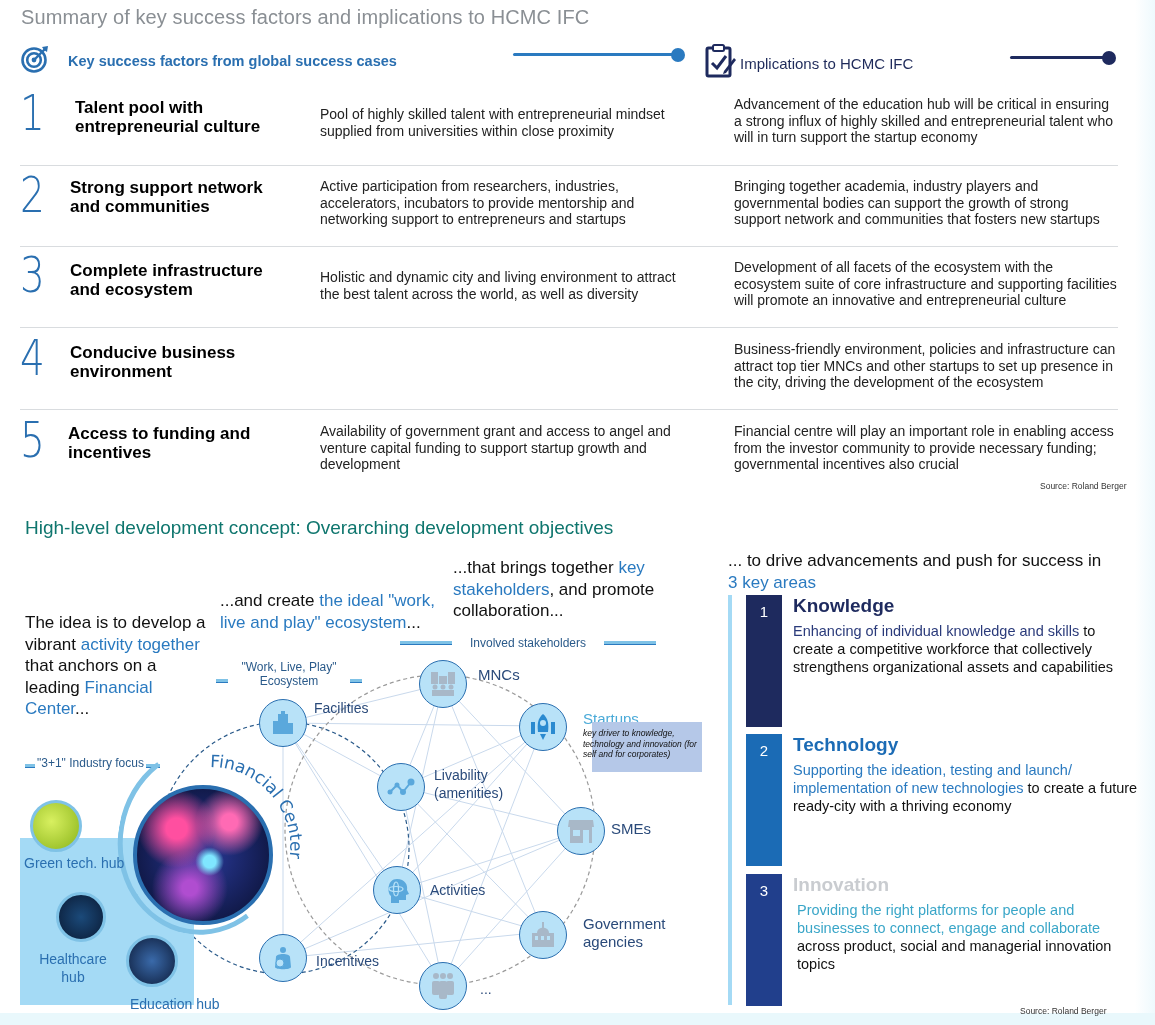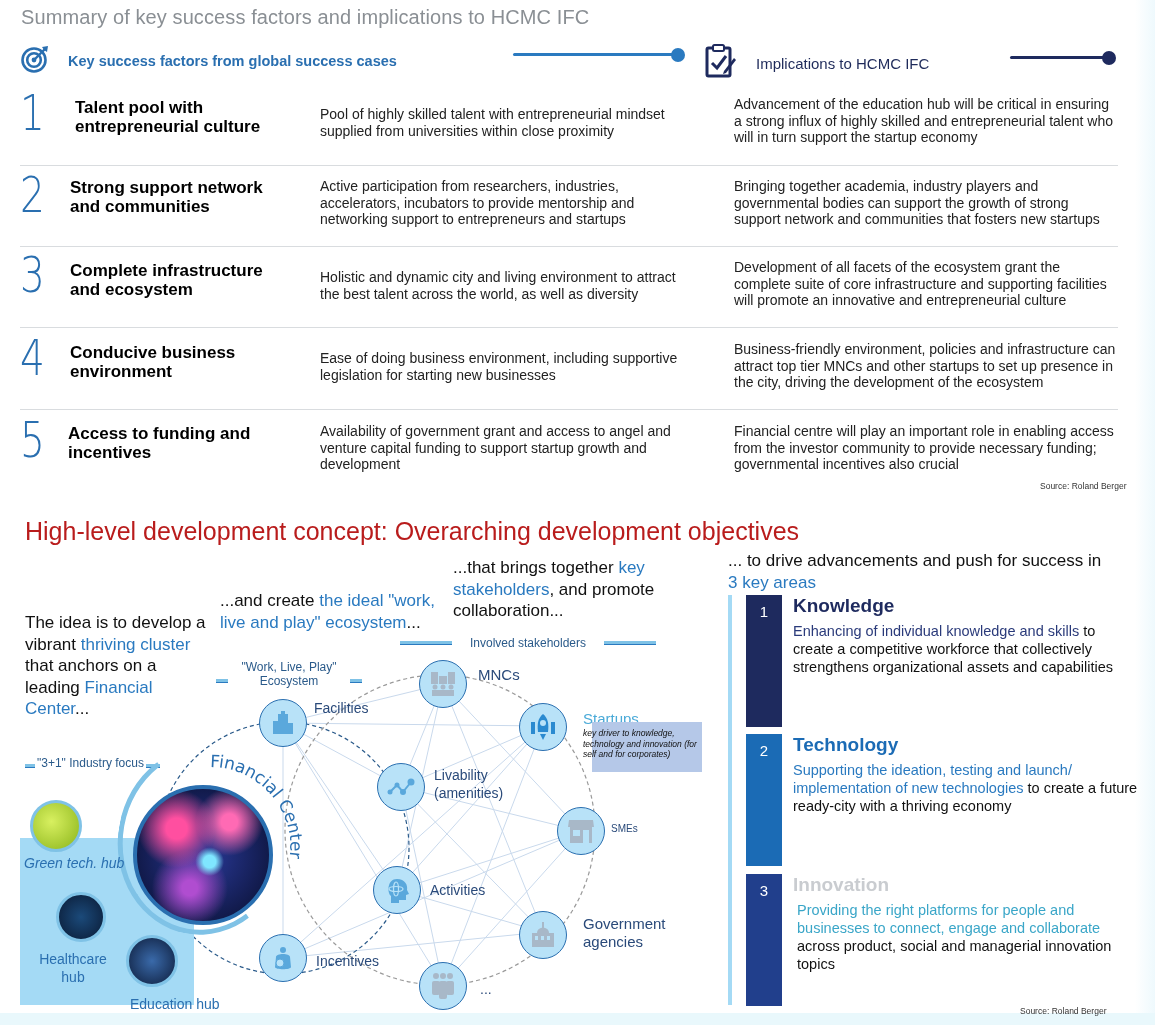--- a/index.html
+++ b/index.html
@@ -13,32 +13,32 @@
   .abs { position: absolute; }
   .bg-right { position: absolute; left: 1135px; top: 0; width: 20px; height: 1025px; background: linear-gradient(90deg,#ffffff,#eef9fd); }
   .bg-bottom { position: absolute; left: 0; top: 1013px; width: 1155px; height: 12px; background: #e9f8fc; }
 
   
   .page-title { left: 21px; top: 6px; font-size: 20px; color: #8a8f94; white-space: nowrap; letter-spacing: 0.1px; }
   .ksf-header { left: 20px; top: 44px; display: flex; align-items: center; gap: 18px; }
   .ksf-header .lbl { font-size: 14.5px; font-weight: bold; color: #2a6fb0; }
   .hline { height: 3px; border-radius: 2px; }
   .dot { width: 14px; height: 14px; border-radius: 50%; }
-  .impl-header { left: 704px; top: 43px; display: flex; align-items: center; gap: 20px; }
+  .impl-header { left: 704px; top: 43px; display: flex; align-items: center; gap: 4px; }
   .impl-header .lbl { font-size: 15px; color: #1e2a5a; }
 
   .row { position: absolute; left: 20px; width: 1098px; border-bottom: 1.5px solid #d9dcdf; }
   .row .num { position: absolute; left: 0; font-size: 50px; line-height: 50px; color: #2a6fb0; font-weight: 300; font-family: "DejaVu Sans", sans-serif; transform: scaleX(0.78); transform-origin: left; }
   .row .ttl { position: absolute; font-size: 17px; font-weight: bold; line-height: 19px; color: #000000; }
   .row .desc { position: absolute; left: 300px; width: 365px; font-size: 14px; line-height: 16.5px; color: #222; }
   .row .impl { position: absolute; left: 714px; width: 385px; font-size: 14px; line-height: 16.5px; color: #222; }
   .source { font-size: 8.5px; color: #333; }
 
   
-  .sub-title { left: 25px; top: 517px; font-size: 25px; color: #b91c1c; white-space: nowrap; }
+  .sub-title { left: 25px; top: 517px; font-size: 19px; color: #0f766e; white-space: nowrap; }
   .blue { color: #2a7ac0; }
   .intro { font-size: 17px; line-height: 21.5px; color: #111; }
   .section-tag { display: flex; align-items: center; gap: 6px; font-size: 12px; color: #2a5a8a; }
   .tag-bar { height: 4px; background: #7fc2e6; border-bottom: 1px solid #2a7ac0; }
 
   .node { position: absolute; width: 48px; height: 48px; border-radius: 50%; background: #b8e2f8; border: 1.5px solid #2a6fb0; display: flex; align-items: center; justify-content: center; }
   .node-lbl { position: absolute; font-size: 14px; color: #2a4a7a; line-height: 18px; white-space: nowrap; }
 
   .hub-panel { position: absolute; left: 20px; top: 838px; width: 174px; height: 167px; background: #a4daf5; }
   .hub-circle { position: absolute; border-radius: 50%; border: 3px solid #7fc2e6; }
@@ -105,40 +105,39 @@
 <div class="row" style="top:166px;height:81px;">
   <div class="num" style="top:4px;">2</div>
   <div class="ttl" style="left:50px;top:12px;width:220px;">Strong support network and communities</div>
   <div class="desc" style="top:12px;">Active participation from researchers, industries, accelerators, incubators to provide mentorship and networking support to entrepreneurs and startups</div>
   <div class="impl" style="top:12px;">Bringing together academia, industry players and governmental bodies can support the growth of strong support network and communities that fosters new startups</div>
 </div>
 <div class="row" style="top:247px;height:81px;">
   <div class="num" style="top:3px;">3</div>
   <div class="ttl" style="left:50px;top:14px;width:220px;">Complete infrastructure and ecosystem</div>
   <div class="desc" style="top:22px;">Holistic and dynamic city and living environment to attract the best talent across the world, as well as diversity</div>
-  <div class="impl" style="top:12px;">Development of all facets of the ecosystem grant the complete suite of core infrastructure and supporting facilities will promote an innovative and entrepreneurial culture</div>
+  <div class="impl" style="top:12px;">Development of all facets of the ecosystem with the ecosystem suite of core infrastructure and supporting facilities will promote an innovative and entrepreneurial culture</div>
 </div>
 <div class="row" style="top:328px;height:82px;">
   <div class="num" style="top:5px;">4</div>
   <div class="ttl" style="left:50px;top:15px;width:220px;">Conducive business environment</div>
-  <div class="desc" style="top:22px;">Ease of doing business environment, including supportive legislation for starting new businesses</div>
   <div class="impl" style="top:13px;">Business-friendly environment, policies and infrastructure can attract top tier MNCs and other startups to set up presence in the city, driving the development of the ecosystem</div>
 </div>
 <div class="row" style="top:410px;height:70px;border-bottom:none;">
   <div class="num" style="top:5px;">5</div>
   <div class="ttl" style="left:48px;top:14px;width:220px;">Access to funding and incentives</div>
   <div class="desc" style="top:13px;">Availability of government grant and access to angel and venture capital funding to support startup growth and development</div>
   <div class="impl" style="top:13px;">Financial centre will play an important role in enabling access from the investor community to provide necessary funding; governmental incentives also crucial</div>
 </div>
 <div class="abs source" style="left:1040px;top:481px;">Source: Roland Berger</div>
 
 <div class="abs sub-title">High-level development concept: Overarching development objectives</div>
 
 <div class="abs intro" style="left:25px;top:612px;width:185px;">
-  <span>The idea is to develop a vibrant </span><span class="blue">thriving cluster</span><span> that anchors on a leading </span><span class="blue">Financial Center</span><span>...</span>
+  <span>The idea is to develop a vibrant </span><span class="blue">activity together</span><span> that anchors on a leading </span><span class="blue">Financial Center</span><span>...</span>
 </div>
 <div class="abs intro" style="left:220px;top:590px;width:230px;">
   <span>...and create </span><span class="blue">the ideal "work, live and play" ecosystem</span><span>...</span>
 </div>
 <div class="abs intro" style="left:453px;top:557px;width:225px;">
   <span>...that brings together </span><span class="blue">key stakeholders</span><span>, and promote collaboration...</span>
 </div>
 <div class="abs intro" style="left:728px;top:550px;width:380px;">
   <span>... to drive advancements and push for success in </span><span class="blue">3 key areas</span>
 </div>
@@ -184,21 +183,21 @@
     <line x1="443" y1="985" x2="401" y2="787"></line>
       <line x1="443" y1="985" x2="283" y2="723"></line>
   </g>
   <circle cx="283" cy="848" r="126" fill="none" stroke="#2a5a8a" stroke-width="1.2" stroke-dasharray="4 3"></circle>
   <circle cx="440" cy="830" r="155" fill="none" stroke="#9a9a9a" stroke-width="1.2" stroke-dasharray="4 3"></circle>
 </svg>
 
 <div class="hub-panel"></div>
 <div class="abs" style="left:118px;top:745px;width:170px;height:190px;border-radius:50%;border:5px solid #7fc2e6;border-right-color:transparent;border-top-color:transparent;transform:rotate(10deg);"></div>
 <div class="hub-circle" style="left:30px;top:800px;width:52px;height:52px;background:radial-gradient(circle at 40% 40%,#d8f060,#8ab41a);"></div>
-<div class="hub-lbl" style="left:24px;top:854px;text-align:center;font-style:italic;">Green tech. hub</div>
+<div class="hub-lbl" style="left:24px;top:854px;text-align:center;">Green tech. hub</div>
 <div class="hub-circle" style="left:56px;top:892px;width:50px;height:50px;background:radial-gradient(circle at 50% 50%,#1b4a7a,#0a1a34);"></div>
 <div class="hub-lbl" style="left:36px;top:950px;width:74px;">Healthcare hub</div>
 <div class="hub-circle" style="left:126px;top:935px;width:52px;height:52px;background:radial-gradient(circle at 50% 50%,#3a6aaa,#0d1c3a);"></div>
 <div class="hub-lbl" style="left:130px;top:995px;">Education hub</div>
 
 <div class="fc-circle"></div>
 <svg class="abs" style="left:195px;top:745px;" width="120" height="120">
   <defs>
       <path id="fcarc" d="M 15 22 A 80 80 0 0 1 95 110"></path>
     </defs>
@@ -273,21 +272,21 @@
 <div class="abs" style="left:583px;top:728px;width:125px;font-size:8.5px;line-height:10.5px;color:#111;font-style:italic;">key driver to knowledge, technology and innovation (for self and for corporates)</div>
 
 <div class="node" style="left:557px;top:807px;">
   <svg width="28" height="26" viewBox="0 0 28 26">
       <path d="M2 2 L26 2 L27 9 L1 9 Z" fill="#a8b8c8"></path>
       <rect x="3" y="9" width="22" height="16" fill="#a8b8c8"></rect>
       <rect x="6" y="12" width="7" height="6" fill="#b8e2f8"></rect>
       <rect x="16" y="12" width="6" height="13" fill="#b8e2f8"></rect>
     </svg>
 </div>
-<div class="node-lbl" style="left:611px;top:820px;font-size:10px;">SMEs</div>
+<div class="node-lbl" style="left:611px;top:820px;font-size:15px;">SMEs</div>
 
 <div class="node" style="left:519px;top:911px;">
   <svg width="28" height="28" viewBox="0 0 28 28">
       <rect x="13" y="1" width="2" height="6" fill="#a8b8c8"></rect>
       <path d="M8 12 C8 5 20 5 20 12 Z" fill="#a8b8c8"></path>
       <rect x="3" y="12" width="22" height="14" fill="#a8b8c8"></rect>
       <rect x="6" y="15" width="3" height="4" fill="#b8e2f8"></rect>
       <rect x="12" y="15" width="3" height="4" fill="#b8e2f8"></rect>
       <rect x="18" y="15" width="3" height="4" fill="#b8e2f8"></rect>
     </svg>

